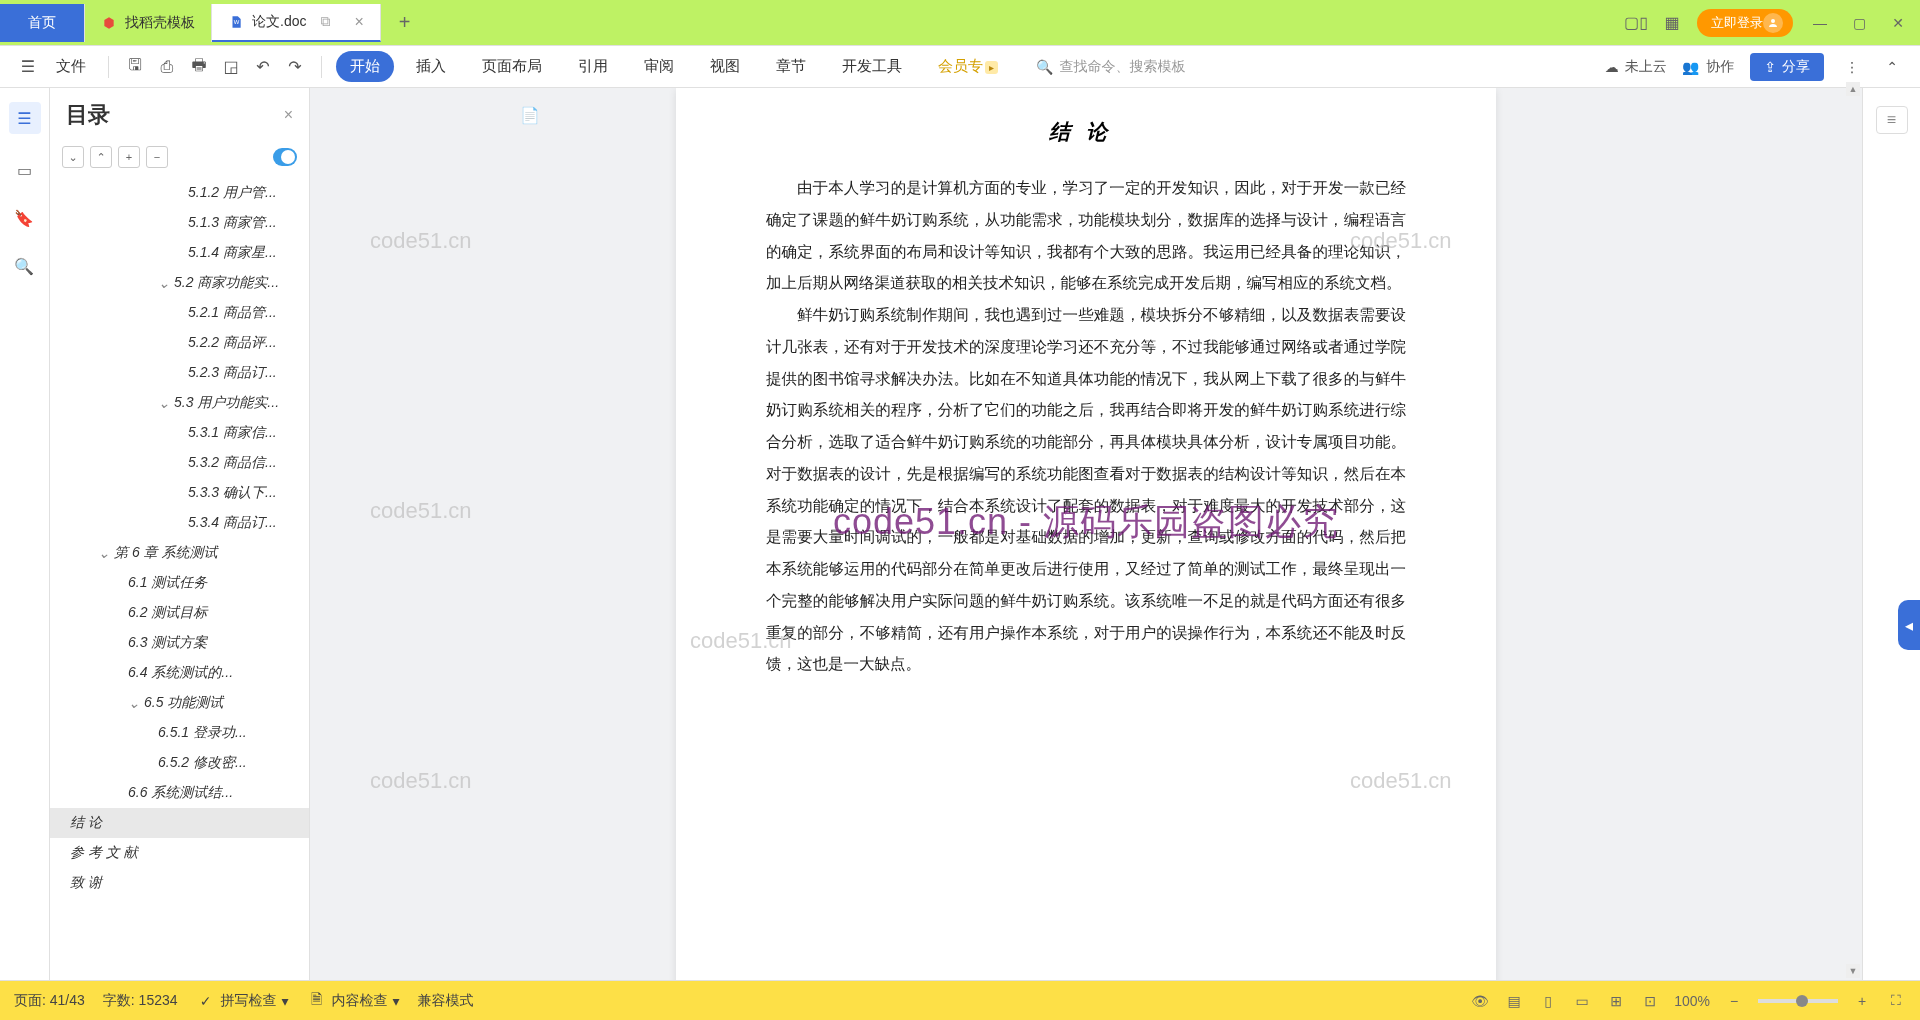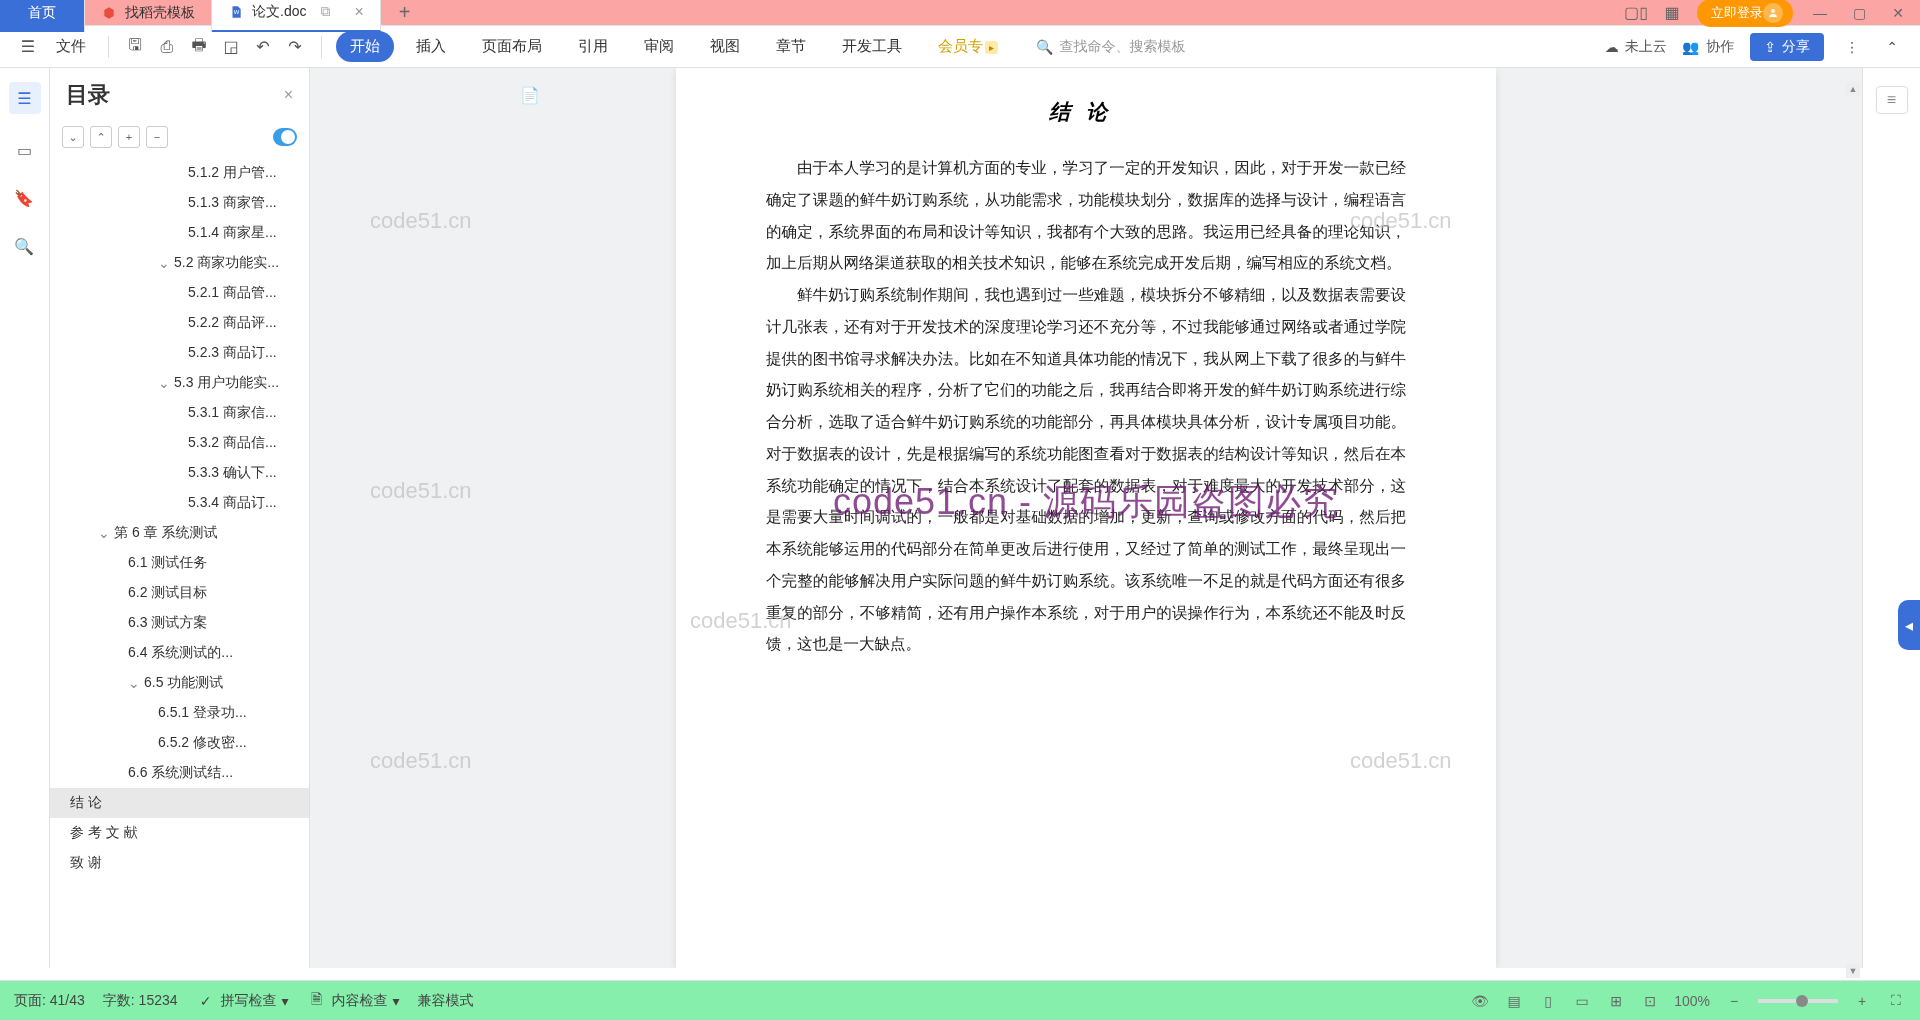--- a/index.html
+++ b/index.html
@@ -1,17 +1,17 @@
 <!DOCTYPE html>
 <html><head>
 <meta charset="utf-8">
 <style>
 * { margin: 0; padding: 0; box-sizing: border-box; font-family: "Microsoft YaHei", Arial, sans-serif; }
 body { width: 1920px; height: 1020px; background: #fff; overflow: hidden; position: relative; }
-.titlebar { height: 26px; background: #fca5a5; display: flex; align-items: center; border-bottom: 1px solid #e0e0e0; }
+.titlebar { height: 46px; background: #bef264; display: flex; align-items: center; border-bottom: 1px solid #e0e0e0; }
 .tab { height: 38px; display: flex; align-items: center; padding: 0 16px; font-size: 14px; color: #333; border-right: 1px solid #e0e0e0; gap: 8px; cursor: pointer; }
 .tab.home { background: #3a6fd8; color: #fff; padding: 0 28px; }
 .tab.active { background: #fff; border-bottom: 2px solid #3a6fd8; }
 .tab-icon { width: 16px; height: 16px; display: inline-flex; align-items: center; justify-content: center; }
 .tab-icon.red svg { fill: #e74c3c; }
 .tab-icon.blue svg { fill: #3a6fd8; }
 .tab-close { margin-left: 10px; color: #999; font-size: 16px; }
 .tab-plus { padding: 0 18px; color: #666; font-size: 20px; }
 .title-right { margin-left: auto; display: flex; align-items: center; gap: 14px; padding-right: 10px; }
 .icon-btn { width: 22px; height: 22px; display: inline-flex; align-items: center; justify-content: center; color: #666; cursor: pointer; }
@@ -34,40 +34,40 @@
 .leftbar-icon { width: 24px; height: 24px; display: flex; align-items: center; justify-content: center; color: #666; cursor: pointer; }
 .leftbar-icon.active { color: #3a6fd8; background: #e8f0fe; border-radius: 4px; padding: 4px; width: 32px; height: 32px; }
 .outline-panel { width: 260px; border-right: 1px solid #e0e0e0; display: flex; flex-direction: column; }
 .outline-header { padding: 12px 16px; display: flex; align-items: center; justify-content: space-between; }
 .outline-title { font-size: 22px; font-weight: 600; color: #333; }
 .outline-close { color: #999; cursor: pointer; }
 .outline-tools { padding: 4px 12px 10px; display: flex; align-items: center; gap: 6px; }
 .ot-btn { width: 22px; height: 22px; border: 1px solid #ccc; border-radius: 3px; display: flex; align-items: center; justify-content: center; font-size: 11px; color: #666; cursor: pointer; }
 .ot-badge { margin-left: auto; width: 24px; height: 18px; background: #3a9de8; border-radius: 9px; position: relative; }
 .ot-badge::after { content: ""; position: absolute; width: 14px; height: 14px; background: #fff; border-radius: 50%; top: 2px; right: 2px; }
-.outline-list { flex: 1; overflow-y: auto; font-size: 14px; color: #333; }
+.outline-list { flex: 1; overflow-y: auto; font-size: 14px; color: #333; font-style: italic; }
 .ol-item { padding: 6px 12px 6px 0; display: flex; align-items: center; cursor: pointer; white-space: nowrap; overflow: hidden; text-overflow: ellipsis; }
 .ol-item.selected { background: #e8e8e8; }
 .ol-indent-0 { padding-left: 20px; }
 .ol-indent-1 { padding-left: 48px; }
 .ol-indent-2 { padding-left: 78px; }
 .ol-indent-3 { padding-left: 108px; }
 .ol-indent-4 { padding-left: 138px; }
 .ol-caret { width: 14px; display: inline-block; color: #888; margin-right: 2px; }
 .doc-area { flex: 1; background: #f0f1f3; display: flex; justify-content: center; overflow: hidden; position: relative; }
 .doc-margin-icon { position: absolute; left: 210px; top: 18px; color: #bbb; }
 .page { width: 820px; background: #fff; margin-top: 0; padding: 30px 90px 40px; box-shadow: 0 2px 8px rgba(0,0,0,0.1); position: relative; }
 .page h2 { text-align: center; font-size: 21px; font-weight: 600; letter-spacing: 16px; margin-bottom: 26px; font-style: italic; }
 .page p { font-size: 15.5px; line-height: 2.05; text-indent: 2em; color: #222; text-align: justify; }
 .watermark-big { position: absolute; color: #701a75; font-size: 36px; font-weight: 500; pointer-events: none; left: 50%; transform: translateX(-50%); top: 410px; white-space: nowrap; opacity: 0.78; letter-spacing: 1px; }
 .wm-small { position: absolute; color: #c0c0c0; font-size: 22px; pointer-events: none; opacity: 0.7; }
 .right-rail { width: 58px; border-left: 1px solid #e0e0e0; padding-top: 18px; display: flex; flex-direction: column; align-items: center; }
 .rail-btn { width: 32px; height: 28px; border: 1px solid #ddd; border-radius: 4px; display: flex; align-items: center; justify-content: center; color: #888; cursor: pointer; }
 .side-handle { position: absolute; right: 0; top: 600px; width: 22px; height: 50px; background: #3a6fd8; border-radius: 10px 0 0 10px; display: flex; align-items: center; justify-content: center; color: #fff; cursor: pointer; }
-.statusbar { position: absolute; bottom: 0; left: 0; right: 0; height: 40px; border-top: 1px solid #e0e0e0; background: #86efac; display: flex; align-items: center; padding: 0 14px; font-size: 14px; color: #444; gap: 18px; }
+.statusbar { position: absolute; bottom: 0; left: 0; right: 0; height: 40px; border-top: 1px solid #e0e0e0; background: #fde047; display: flex; align-items: center; padding: 0 14px; font-size: 14px; color: #444; gap: 18px; }
 .sb-item { display: flex; align-items: center; gap: 5px; cursor: pointer; }
 .sb-right { margin-left: auto; display: flex; align-items: center; gap: 14px; color: #666; }
 .sb-icon { width: 20px; height: 20px; display: inline-flex; align-items: center; justify-content: center; }
 .scrollbar-v { position: absolute; right: 60px; top: 82px; width: 14px; bottom: 42px; }
 .scrollbar-v-up, .scrollbar-v-down { width: 14px; height: 14px; background: #eee; display: flex; align-items: center; justify-content: center; font-size: 9px; color: #888; cursor: pointer; position: absolute; }
 .scrollbar-v-up { top: 0; }
 .scrollbar-v-down { bottom: 0; }
 </style>
 </head>
 <body>

